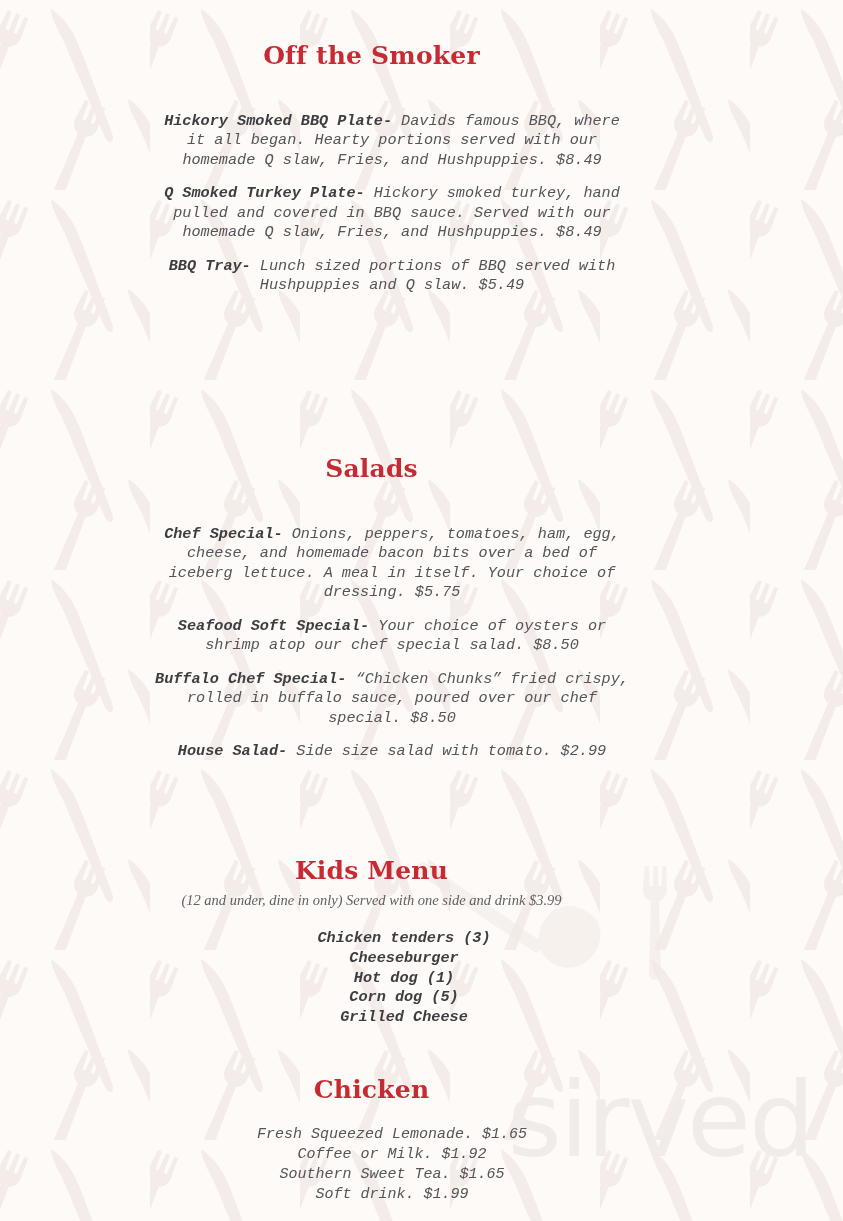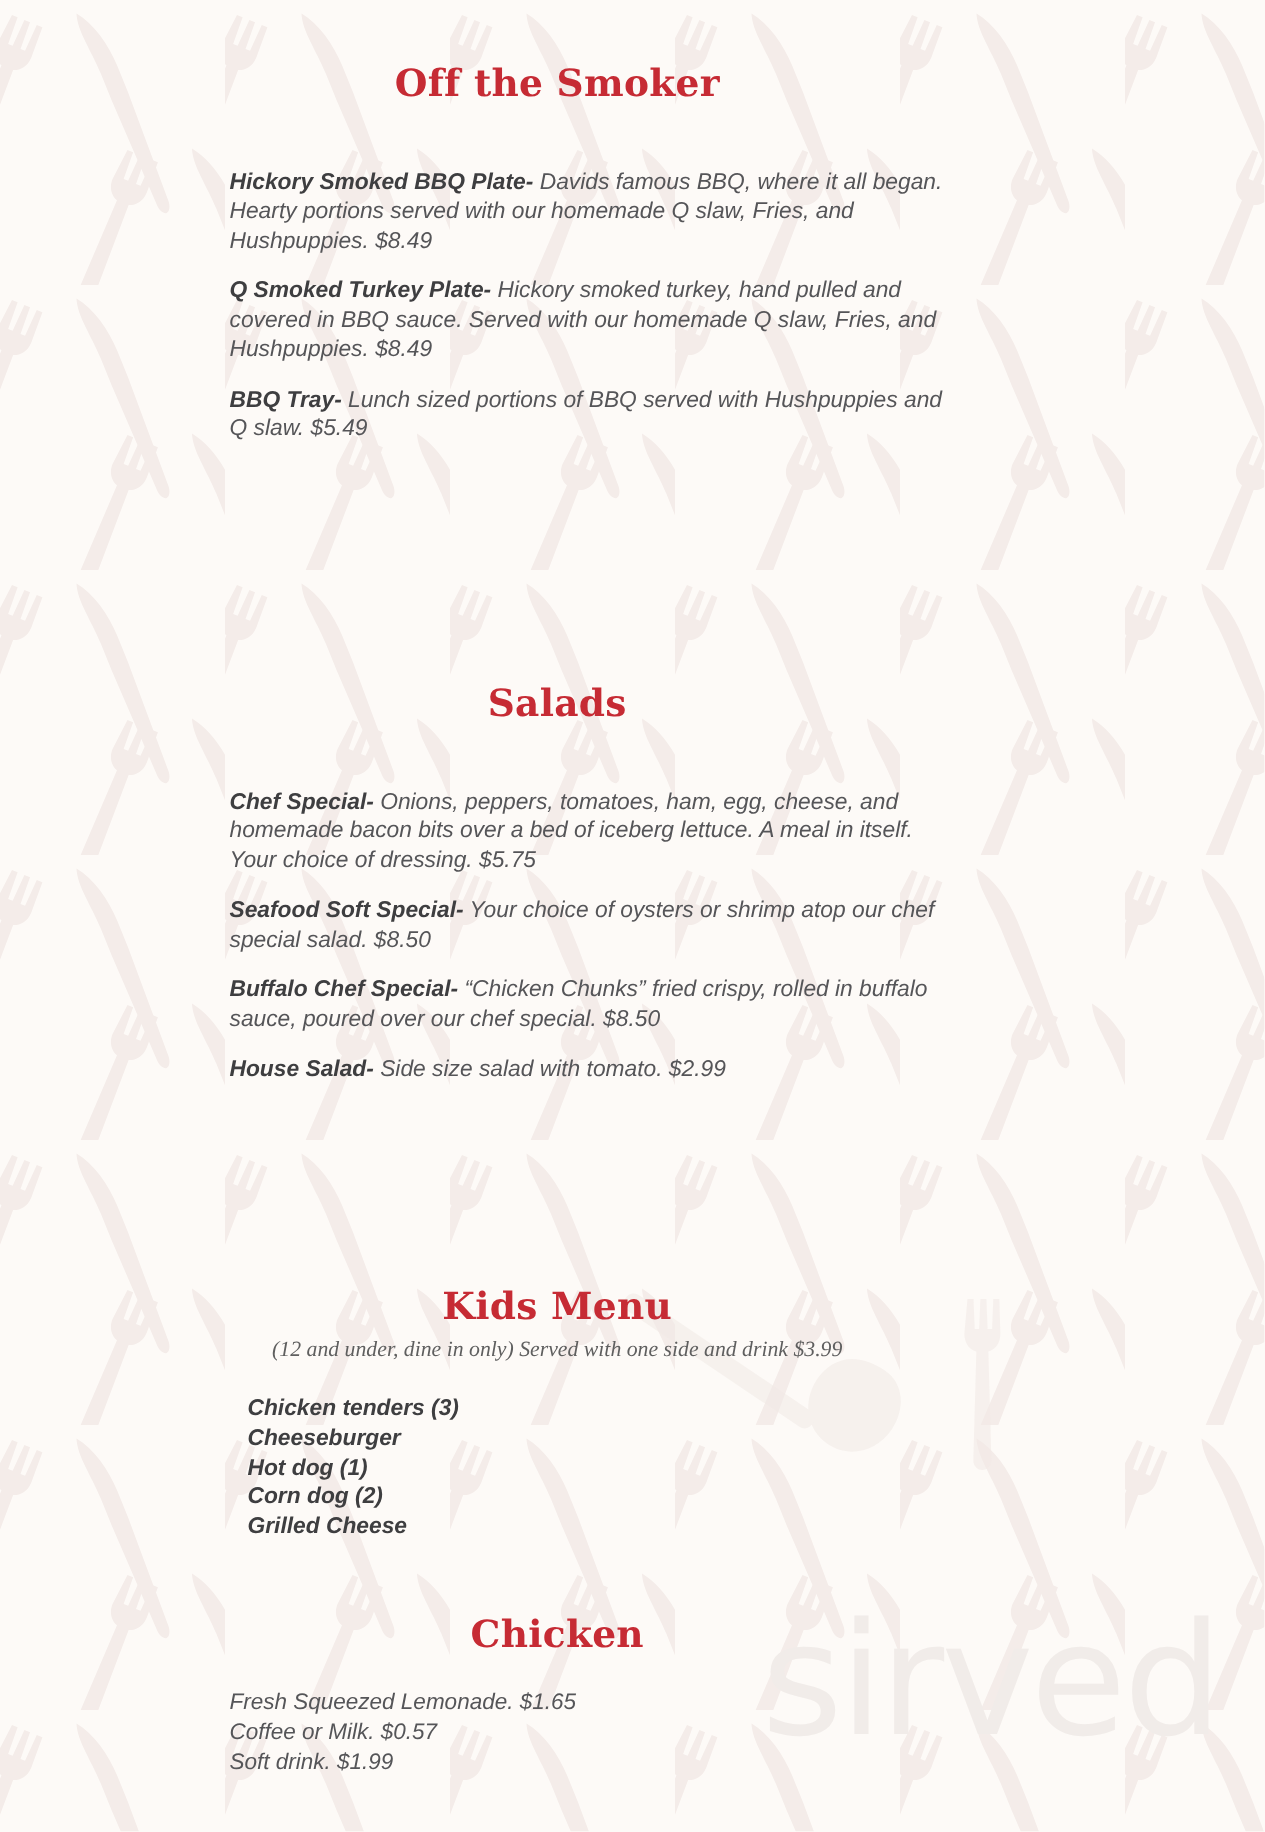--- a/index.html
+++ b/index.html
@@ -64,26 +64,26 @@
 
   .items {
     margin: 0 auto;
     width: 478px;
     padding-left: 153px;
     box-sizing: content-box;
   }
 
   .item {
     color: #555558;
-    font-family: Liberation Sans, sans-serif;
+    font-family: Liberation Mono, monospace;
     font-style: italic;
     font-size: 15.2px;
     line-height: 1.28;
     margin-bottom: 14px;
-    text-align: left;
+    text-align: center;
   }
   .item .nm {
     font-weight: bold;
     font-style: italic;
     color: #3e3e40;
   }
   .item.namesonly {
     font-weight: bold;
     color: #3e3e40;
     margin-bottom: 0;
@@ -163,24 +163,25 @@
     <div class="item"><span class="nm">Buffalo Chef Special-</span><span> “Chicken Chunks” fried crispy, rolled in buffalo sauce, poured over our chef special. $8.50</span></div>
     <div class="item"><span class="nm">House Salad-</span><span> Side size salad with tomato. $2.99</span></div>
   </div>
 
   <div id="sec-kids-title" class="section-title">Kids Menu</div>
   <div id="sec-kids-sub" class="section-sub">(12 and under, dine in only) Served with one side and drink $3.99</div>
   <div id="sec-kids-items" class="items">
     <div class="item namesonly">Chicken tenders (3)</div>
     <div class="item namesonly">Cheeseburger</div>
     <div class="item namesonly">Hot dog (1)</div>
-    <div class="item namesonly">Corn dog (2)</div>
+    <div class="item namesonly">Corn dog (5)</div>
     <div class="item namesonly">Grilled Cheese</div>
   </div>
 
   <div id="sec-drinks-title" class="section-title">Chicken</div>
   <div id="sec-drinks-items" class="items">
     <div class="item plain">Fresh Squeezed Lemonade. $1.65</div>
-    <div class="item plain">Coffee or Milk. $0.57</div>
+    <div class="item plain">Coffee or Milk. $1.92</div>
+    <div class="item plain">Southern Sweet Tea. $1.65</div>
     <div class="item plain">Soft drink. $1.99</div>
   </div>
 
 </div>
 
 </body></html>

